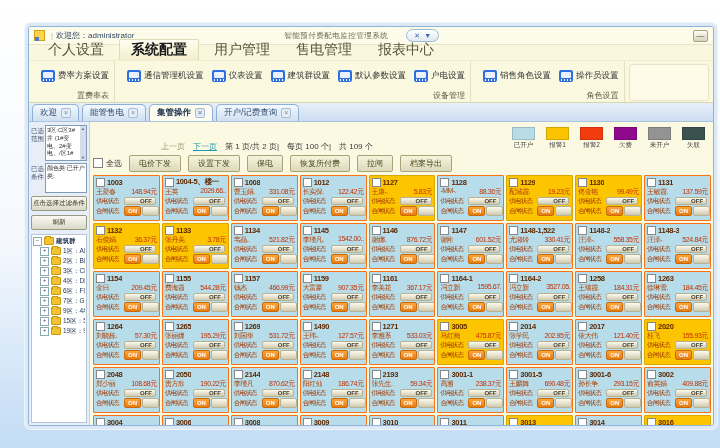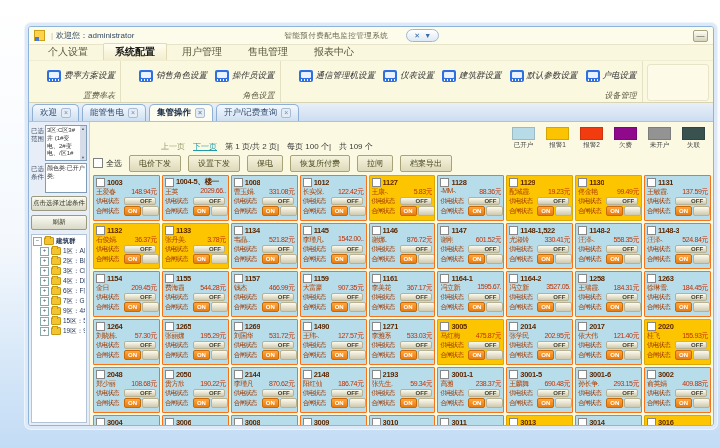--- a/index.html
+++ b/index.html
@@ -22,25 +22,25 @@
   .sep{color:#bbb;margin:0 3px;}
   .apptitle{margin-left:150px;color:#6b6b52;font-size:7.5px;letter-spacing:0.5px;}
   .ctrlpill{margin-left:18px;background:linear-gradient(#ffffff,#dfe9f4);border:1px solid #9db8d4;
     border-radius:7px;padding:0 7px;height:11px;display:flex;align-items:center;gap:4px;
     font-size:7px;color:#3a6aa8;}
   .minbox{margin-left:auto;width:13px;height:10px;background:linear-gradient(#fdfdf4,#d8d4b8);
     border:1px solid #a8a480;border-radius:2px;display:flex;align-items:center;justify-content:center;
     font-size:8px;color:#444;line-height:1;}
   
   .menubar{height:15px;background:#faf7df;display:flex;align-items:flex-end;padding-left:8px;gap:4px;flex:none;}
-  .mtab{font-size:10px;color:#555538;padding:1px 11px;cursor:default;}
+  .mtab{font-size:14px;color:#555538;padding:1px 11px;cursor:default;}
   .mtab.active{color:#1a1a1a;font-weight:bold;background:linear-gradient(#fffdf0,#f3eecd);border:1px solid #e0dbb5;border-bottom:none;border-radius:2px 2px 0 0;}
   
   .ribbon{height:41px;background:#fbf8e0;border-top:1px solid #f1edd2;border-bottom:1px solid #d8d4b2;display:flex;flex:none;}
-  .rgroup{display:flex;flex-direction:column;border-right:1px solid #e4e0c2;padding:2px 5px 0 18px;font-style:italic;}
+  .rgroup{display:flex;flex-direction:column;border-right:1px solid #e4e0c2;padding:2px 5px 0 12px;}
   .ritems{display:flex;gap:8px;flex:1;align-items:center;}
   .ritem{display:flex;align-items:center;gap:3px;font-size:8.5px;color:#333;white-space:nowrap;cursor:default;}
   .micon{width:14px;height:12px;flex:none;position:relative;background:#2f6fe0;border-radius:2px;}
   .micon:before{content:"";position:absolute;left:2px;top:2px;right:2px;bottom:4px;background:#eaf2ff;border-radius:1px;}
   .micon:after{content:"";position:absolute;left:2px;bottom:1px;right:2px;height:2px;
     background:repeating-linear-gradient(90deg,#fff 0 1px,#2f6fe0 1px 3px);}
   .rlabel{text-align:right;font-size:8px;color:#5a5a40;padding:2px 0 1px;}
   .rfill{flex:1;padding:3px 4px;}
   .rfillin{height:100%;background:#fdfbe8;border:1px solid #e8e4c8;border-radius:3px;}
   
@@ -141,53 +141,53 @@
             <div class="micon"></div>
             <span>费率方案设置</span>
           </div>
         </div>
         <div class="rlabel">置费率表</div>
       </div>
       <div class="rgroup">
         <div class="ritems">
           <div class="ritem">
             <div class="micon"></div>
-            <span>销售角色设置</span>
+            <span>通信管理机设置</span>
           </div>
           <div class="ritem">
             <div class="micon"></div>
-            <span>操作员设置</span>
+            <span>仪表设置</span>
+          </div>
+          <div class="ritem">
+            <div class="micon"></div>
+            <span>建筑群设置</span>
+          </div>
+          <div class="ritem">
+            <div class="micon"></div>
+            <span>默认参数设置</span>
+          </div>
+          <div class="ritem">
+            <div class="micon"></div>
+            <span>户电设置</span>
           </div>
         </div>
-        <div class="rlabel">角色设置</div>
+        <div class="rlabel">设备管理</div>
       </div>
       <div class="rgroup">
         <div class="ritems">
           <div class="ritem">
             <div class="micon"></div>
-            <span>通信管理机设置</span>
+            <span>销售角色设置</span>
           </div>
           <div class="ritem">
             <div class="micon"></div>
-            <span>仪表设置</span>
-          </div>
-          <div class="ritem">
-            <div class="micon"></div>
-            <span>建筑群设置</span>
-          </div>
-          <div class="ritem">
-            <div class="micon"></div>
-            <span>默认参数设置</span>
-          </div>
-          <div class="ritem">
-            <div class="micon"></div>
-            <span>户电设置</span>
+            <span>操作员设置</span>
           </div>
         </div>
-        <div class="rlabel">设备管理</div>
+        <div class="rlabel">角色设置</div>
       </div>
       <div class="rfill">
         <div class="rfillin"></div>
       </div>
     </div>
 
   <div class="tabstrip">
       <div class="dtab">
         <span>欢迎</span>
         <span class="dclose">×</span>

